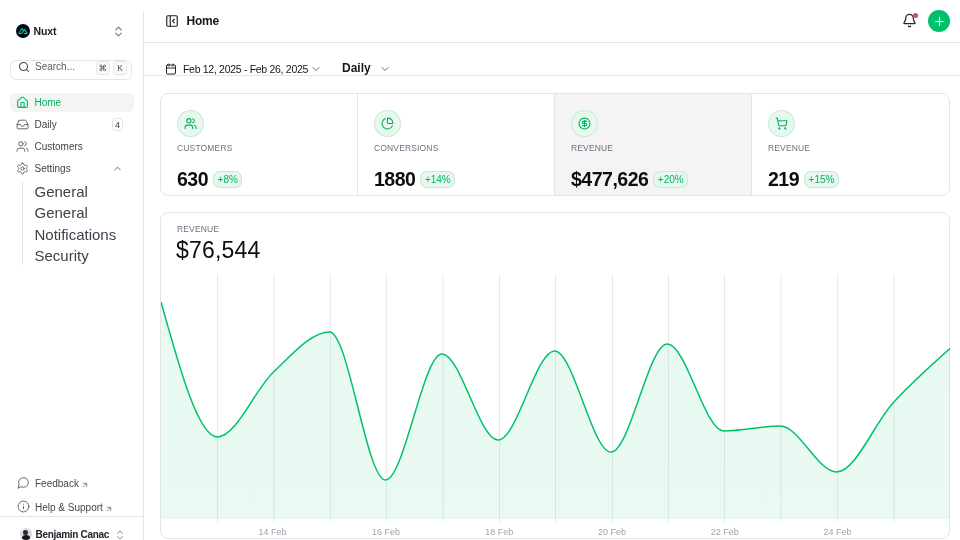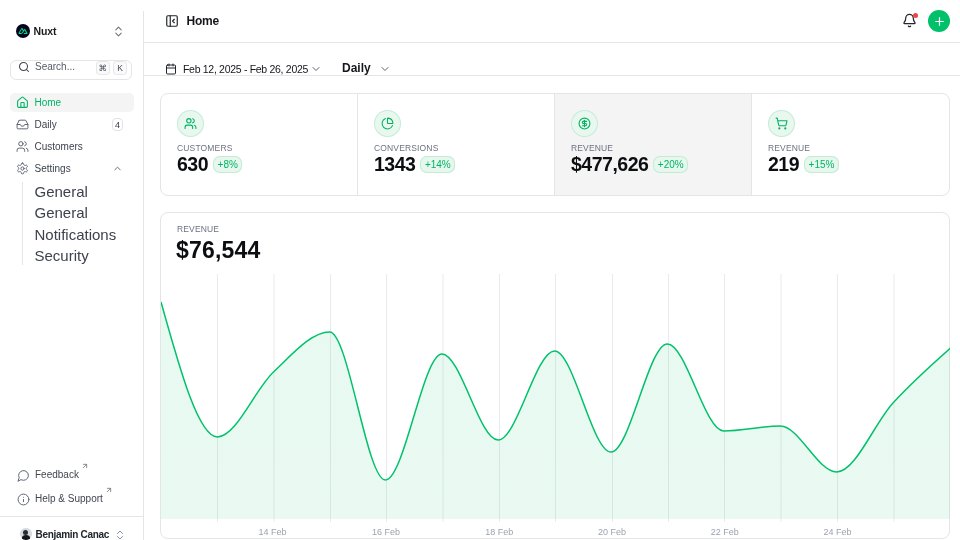--- a/index.html
+++ b/index.html
@@ -19,21 +19,21 @@
 .nav{position:absolute;left:10px;top:82px;width:124px}
 .nitem{height:19px;border-radius:5px;display:flex;align-items:center;padding:0 6px;margin-bottom:3px;color:#4b5563;position:relative}
 .nitem .nlabel{font-size:10px;margin-left:5.5px;color:#3d424d}
 .nitem.active{background:#f4f4f5}
 .nitem.active .nlabel{color:#00b564;font-weight:500}
 .nbadge{position:absolute;right:11px;top:3px;min-width:11px;height:13px;border:1px solid #e2e2e4;border-radius:4px;font-size:9px;color:#353b46;display:flex;align-items:center;justify-content:center;padding:0 2px}
 .nchev{position:absolute;right:11px;top:4px;color:#5b6472}
 .subnav{margin-top:3.5px;margin-left:11.5px;border-left:1px solid #e5e5e5;padding-left:11px}
 .subitem{height:19px;margin-bottom:2.5px;display:flex;align-items:center;font-size:15px;color:#3d424d;padding-left:1px}
 .foot{position:absolute;left:10px;top:458px;width:124px}
-.fitem{height:20px;display:flex;align-items:flex-start;padding:0 4px 0 6.5px;color:#424650;margin-bottom:4px}
+.fitem{height:20px;display:flex;align-items:flex-end;padding:0 4px 0 6.5px;color:#424650;margin-bottom:4px}
 .fitem .flabel{font-size:10px;margin-left:5.5px}
 .fitem .ext{margin-left:2px;margin-top:-7px;color:#737373}
 .fdivider{position:absolute;left:0;top:505px;width:144px;border-top:1px solid #e5e5e5}
 .user-row{position:absolute;left:10px;top:512.5px;width:124px;height:21px;display:flex;align-items:center;padding:0 4px 0 10px}
 .avatar{width:11.5px;height:11.5px;border-radius:50%;background:#d6d9dd;position:relative;overflow:hidden}
 .avatar:before{content:"";position:absolute;left:3.2px;top:1.8px;width:5px;height:5px;border-radius:50%;background:#262b33}
 .avatar:after{content:"";position:absolute;left:1.6px;top:6.5px;width:8px;height:6px;border-radius:50% 50% 0 0;background:#14161a}
 .uname{font-size:10px;font-weight:600;color:#20242c;margin-left:4px;letter-spacing:-.3px}
 .uchev{position:absolute;right:8.5px;top:5px;color:#8a93a1}
 
@@ -48,27 +48,27 @@
 .dtext{font-size:10.5px;font-weight:500;color:#15171c;margin-left:6px;letter-spacing:-.3px}
 .tchev{color:#5d6370;margin-left:2px;margin-top:1px}
 .daily{font-size:12px;font-weight:700;color:#15171c;margin-left:20px}
 
 .stats{position:absolute;left:16px;top:93px;width:790px;height:103px;border:1px solid #e5e5e5;border-radius:8px;display:flex;background:#fff}
 .scard{width:25%;position:relative;border-right:1px solid #e5e5e5;padding:16px 0 0 16px}
 .scard:last-child{border-right:none}
 .scard.sel{background:#f4f4f5}
 .sicon{width:27px;height:27px;border-radius:50%;background:#e8f8ef;box-shadow:inset 0 0 0 1px #c7ecd9;display:flex;align-items:center;justify-content:center;color:#00b160}
 .slabel{font-size:8.5px;color:#6b7280;letter-spacing:.15px;margin-top:6px;line-height:11px;font-weight:400}
-.svalrow{display:flex;align-items:center;margin-top:0;height:21px}
+.svalrow{display:flex;align-items:center;margin-top:15px;height:21px}
 .sval{font-size:19.5px;font-weight:700;color:#0c0e12;letter-spacing:-.5px}
 .sbadge{margin-left:5px;height:17px;padding:0 4.5px;border-radius:7px;background:#e7f7ee;box-shadow:inset 0 0 0 1px #c2ecd6;color:#00b565;font-size:10px;font-weight:500;display:flex;align-items:center}
 
 .chartpanel{position:absolute;left:16px;top:212px;width:790px;height:327px;border:1px solid #e5e5e5;border-radius:8px;background:#fff}
 .clabel{position:absolute;left:16px;top:11px;font-size:8.5px;color:#6b7280;letter-spacing:.15px}
-.cval{position:absolute;left:15px;top:24px;font-size:23px;font-weight:700;color:#0c0e12;letter-spacing:.2px}
+.cval{position:absolute;left:15px;top:24px;font-size:23px;font-weight:400;color:#0c0e12;letter-spacing:.2px}
 #chartsvg{position:absolute;left:-1px;top:-1px;width:790px;height:340px}
 </style>
 </head>
 <body>
 <div id="app">
 <aside>
   <div class="logo-row">
     <div class="logo-circle">
           <svg width="10" height="10" viewBox="0 0 24 24" fill="none">
             <path d="M13.46 19h8.06c.26 0 .5-.07.72-.2a1.43 1.43 0 0 0 .53-.52 1.4 1.4 0 0 0 0-1.44L17.35 7.5a1.43 1.43 0 0 0-.53-.52 1.47 1.47 0 0 0-1.44 0c-.22.13-.4.31-.53.52l-1.39 2.39-2.71-4.66a1.43 1.43 0 0 0-.53-.52 1.47 1.47 0 0 0-1.44 0c-.22.13-.4.31-.53.52L1.2 16.84a1.4 1.4 0 0 0 0 1.44c.13.21.31.39.53.52.22.13.46.2.72.2h5.06c2 0 3.48-.87 4.5-2.57l2.47-4.24 1.32-2.27 3.97 6.82h-5.3L13.46 19Zm-6.03-2.27H3.9l5.29-9.07 2.64 4.54-1.77 3.03c-.68 1.1-1.44 1.5-2.63 1.5Z" fill="#00DC82"></path>
@@ -223,21 +223,21 @@
     </div>
     <div class="scard">
       <div class="sicon">
             <svg width="13" height="13" viewBox="0 0 24 24" fill="none" stroke="currentColor" stroke-width="2" stroke-linecap="round" stroke-linejoin="round">
               <path d="M21 12c.552 0 1.005-.449.95-.998a10 10 0 0 0-8.953-8.951c-.55-.055-.998.398-.998.95v8a1 1 0 0 0 1 1z"></path>
               <path d="M21.21 15.89A10 10 0 1 1 8 2.83"></path>
             </svg>
           </div>
       <div class="slabel">CONVERSIONS</div>
       <div class="svalrow">
-            <span class="sval">1343</span>
+            <span class="sval">1880</span>
             <span class="sbadge">+14%</span>
           </div>
     </div>
     <div class="scard sel">
       <div class="sicon">
             <svg width="13" height="13" viewBox="0 0 24 24" fill="none" stroke="currentColor" stroke-width="2" stroke-linecap="round" stroke-linejoin="round">
               <circle cx="12" cy="12" r="10"></circle>
               <path d="M16 8h-6a2 2 0 1 0 0 4h4a2 2 0 1 1 0 4H8"></path>
               <path d="M12 18V6"></path>
             </svg>

